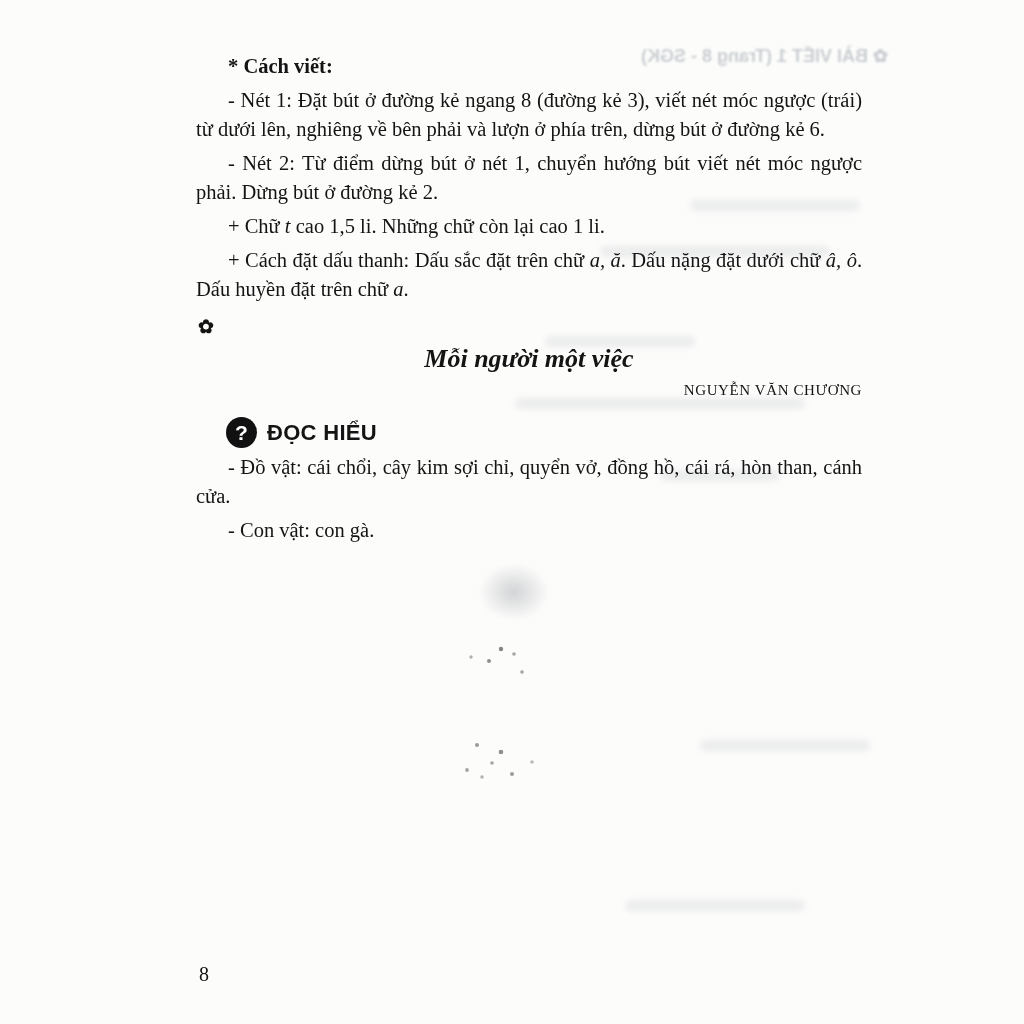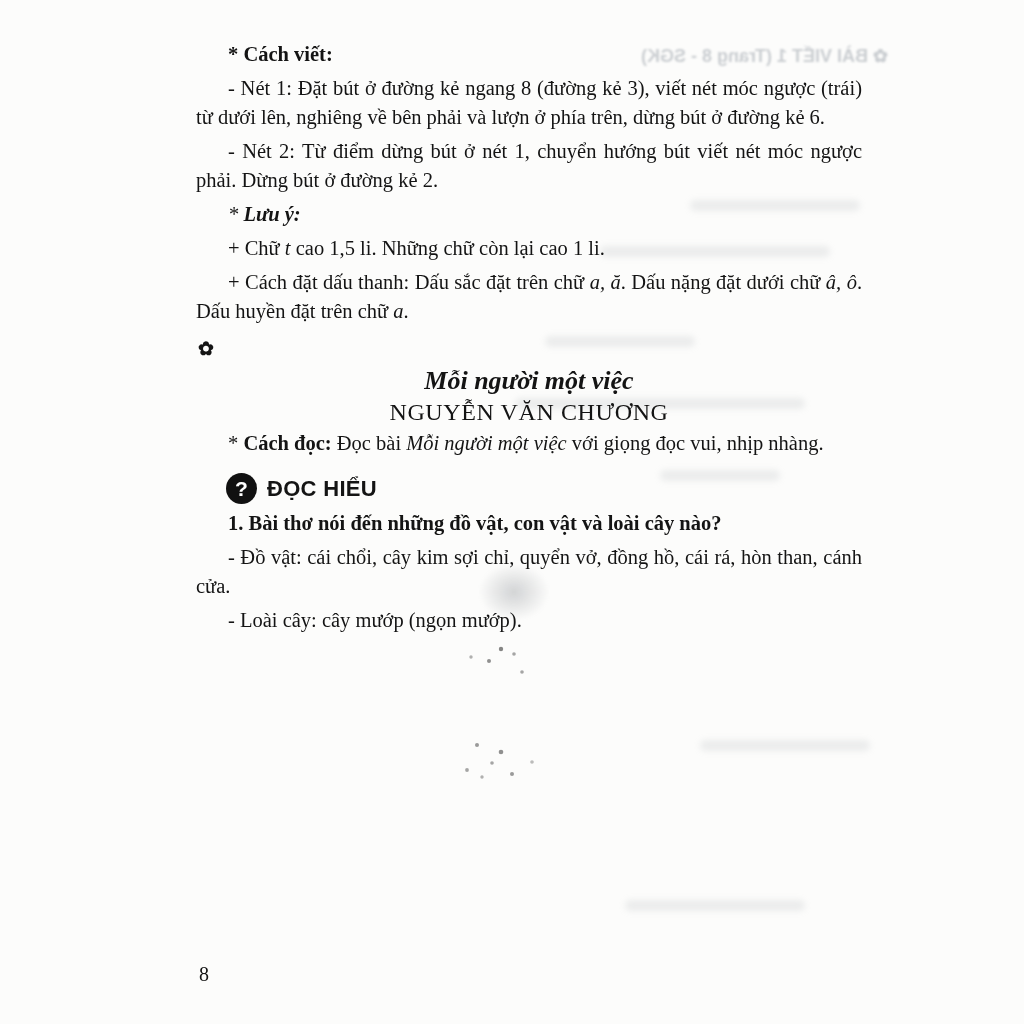--- a/index.html
+++ b/index.html
@@ -12,21 +12,21 @@
     overflow:hidden;
   }
   .text-block { position:absolute; left:196px; top:40px; width:666px; }
   p.body {
     margin:5px 0 0 0;
     font-size:20.5px;
     line-height:29px;
     text-align:justify;
     text-indent:32px;
   }
-  p.body.first { margin-top:0; }
+  p.body.first { margin-top:12px; }
   .bold { font-weight:bold; }
   .italic { font-style:italic; }
   .bi { font-weight:bold; font-style:italic; }
 
   .section-header {
     margin:13px 0 0 2px;
     font-family:"Liberation Sans", sans-serif;
     font-weight:bold;
     font-size:21px;
     display:flex; align-items:center; gap:9px;
@@ -35,22 +35,22 @@
   .flower-icon { font-size:19px; line-height:1; }
   .poem-title {
     text-align:center;
     font-size:26px;
     font-weight:bold;
     font-style:italic;
     margin-top:7px;
     line-height:32px;
   }
   .poem-author {
-    text-align:center;
-    font-size:24px;
+    text-align:right;
+    font-size:15px;
     margin-top:3px;
     letter-spacing:0.6px;
     line-height:24px;
   }
   .doc-hieu-header {
     margin:15px 0 4px 30px;
     display:flex; align-items:center; gap:10px;
     font-family:"Liberation Sans", sans-serif;
     font-weight:bold;
     font-size:22px;
@@ -124,46 +124,43 @@
 <div class="text-block">
 
   <p class="body first bold"><span>* Cách viết:</span></p>
 
   <p class="body"><span>- Nét 1: Đặt bút ở đường kẻ ngang 8 (đường kẻ 3), viết nét móc ngược (trái) từ dưới lên, nghiêng về bên phải và lượn ở phía trên, dừng bút ở đường kẻ 6.</span></p>
 
   <p class="body"><span>- Nét 2: Từ điểm dừng bút ở nét 1, chuyển hướng bút viết nét móc ngược phải. Dừng bút ở đường kẻ 2.</span></p>
 
 
 
-  <p class="body"><span class="italic">* </span><span class="bi">Lưu ý:</span></p>
 
 
 
   <p class="body"><span>+ Chữ </span><span class="italic">t</span><span> cao 1,5 li. Những chữ còn lại cao 1 li.</span></p>
 
   <p class="body"><span>+ Cách đặt dấu thanh: Dấu sắc đặt trên chữ </span><span class="italic">a, ă</span><span>. Dấu nặng đặt dưới chữ </span><span class="italic">â, ô</span><span>. Dấu huyền đặt trên chữ </span><span class="italic">a</span><span>.</span></p>
 
   <div class="section-header">
       <span class="flower-icon">✿</span>
     </div>
 
   <div class="poem-title">Mỗi người một việc</div>
 
   <div class="poem-author">NGUYỄN VĂN CHƯƠNG</div>
 
-  <p class="body"><span>* </span><span class="bold">Cách đọc:</span><span> Đọc bài </span><span class="italic">Mỗi người một việc</span><span> với giọng đọc vui, nhịp nhàng.</span></p>
 
 
   <div class="doc-hieu-header">
       <span class="q-icon">?</span>
       <span>ĐỌC HIỂU</span>
     </div>
 
-  <p class="body bold"><span>1. Bài thơ nói đến những đồ vật, con vật và loài cây nào?</span></p>
 
   <p class="body"><span>- Đồ vật: cái chổi, cây kim sợi chỉ, quyển vở, đồng hồ, cái rá, hòn than, cánh cửa.</span></p>
 
+  <p class="body"><span>- Con vật: con gà.</span></p>
 
-  <p class="body"><span>- Loài cây: cây mướp (ngọn mướp).</span></p>
 
 </div>
 
 <div class="page-number">8</div>
 
 </body></html>

